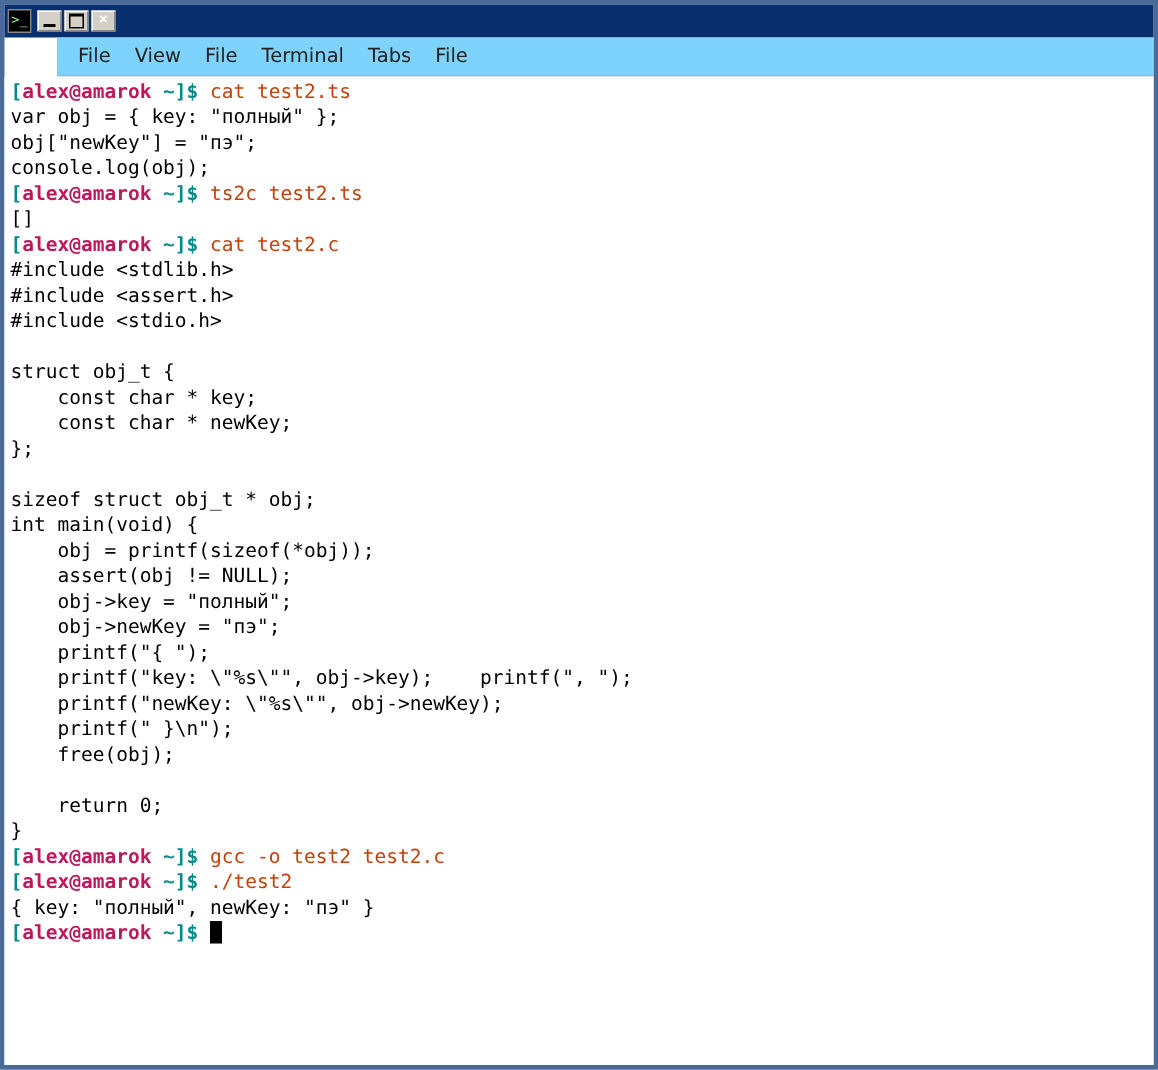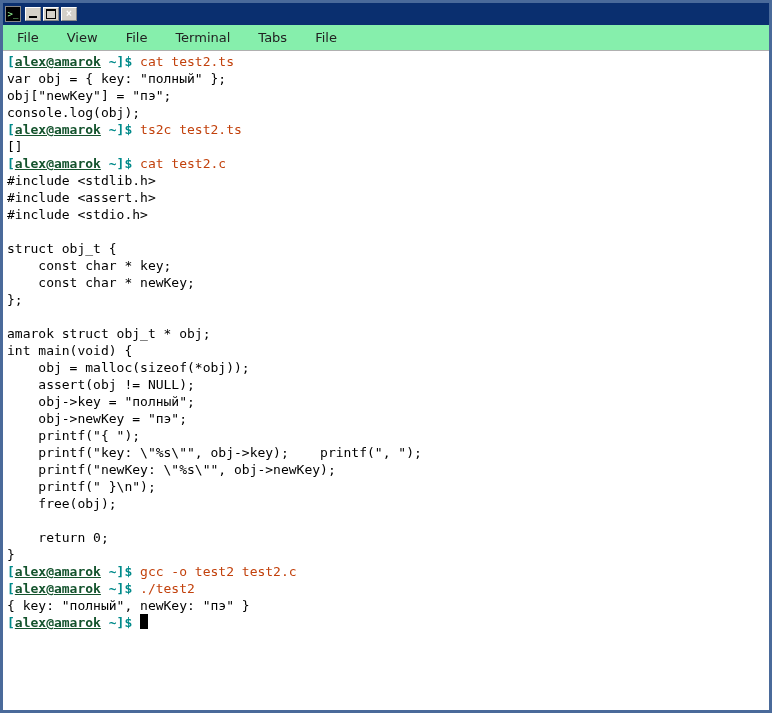--- a/index.html
+++ b/index.html
@@ -59,48 +59,49 @@
       justify-content: center;
       font-size: 10px;
       font-family: Arial, sans-serif;
       line-height: 1;
       cursor: pointer;
     }
     .wc-min::after { content: ""; display:block; width:8px; height:2px; background:#000; margin-top:6px;}
     .wc-max::after { content: ""; display:block; width:8px; height:7px; border:1px solid #000; border-top-width:2px;}
     .wc-close { font-weight: bold; }
     .menubar {
-      background: #86efac;
+      background: #7dd3fc;
       border-bottom: 1px solid #b0b0b0;
       height: 26px;
       display: flex;
       align-items: center;
       padding: 0 6px;
-      gap: 12px;
+      gap: 0;
       font-family: "DejaVu Sans", Arial, sans-serif;
       font-size: 13px;
       color: #222;
+      margin-left: 35px;
     }
     .menu-item {
       padding: 3px 8px;
       cursor: pointer;
     }
     .terminal-area {
       flex: 1;
       background: #fff;
       padding: 2px 4px;
       font-size: 13px;
       line-height: 17px;
       color: #000;
       overflow: hidden;
       white-space: pre;
       font-family: "DejaVu Sans Mono", "Liberation Mono", monospace;
     }
     .pr-br { color: #008a8a; font-weight: bold; }
-    .pr-user { color: #14532d; font-weight: bold; text-decoration: underline; }
+    .pr-user { color: #be185d; font-weight: bold; }
     .pr-dollar { color: #008a8a; font-weight: bold; }
     .cmd { color: #c2410c; }
     .cursor {
       display: inline-block;
       width: 8px;
       height: 15px;
       background: #000;
       vertical-align: text-bottom;
       margin-bottom: 1px;
     }
@@ -138,23 +139,23 @@
 <span class="pr-br">[</span><span class="pr-user">alex@amarok</span><span class="pr-br"> ~</span><span class="pr-br">]</span><span class="pr-dollar">$ </span><span class="cmd">cat test2.c</span>
 <span>#include &lt;stdlib.h&gt;</span>
 <span>#include &lt;assert.h&gt;</span>
 <span>#include &lt;stdio.h&gt;</span>
 <span></span>
 <span>struct obj_t {</span>
 <span>    const char * key;</span>
 <span>    const char * newKey;</span>
 <span>};</span>
 <span></span>
-<span>amarok struct obj_t * obj;</span>
+<span>sizeof struct obj_t * obj;</span>
 <span>int main(void) {</span>
-<span>    obj = malloc(sizeof(*obj));</span>
+<span>    obj = printf(sizeof(*obj));</span>
 <span>    assert(obj != NULL);</span>
 <span>    obj-&gt;key = "полный";</span>
 <span>    obj-&gt;newKey = "пэ";</span>
 <span>    printf("{ ");</span>
 <span>    printf("key: \"%s\"", obj-&gt;key);    printf(", ");</span>
 <span>    printf("newKey: \"%s\"", obj-&gt;newKey);</span>
 <span>    printf(" }\n");</span>
 <span>    free(obj);</span>
 <span></span>
 <span>    return 0;</span>

